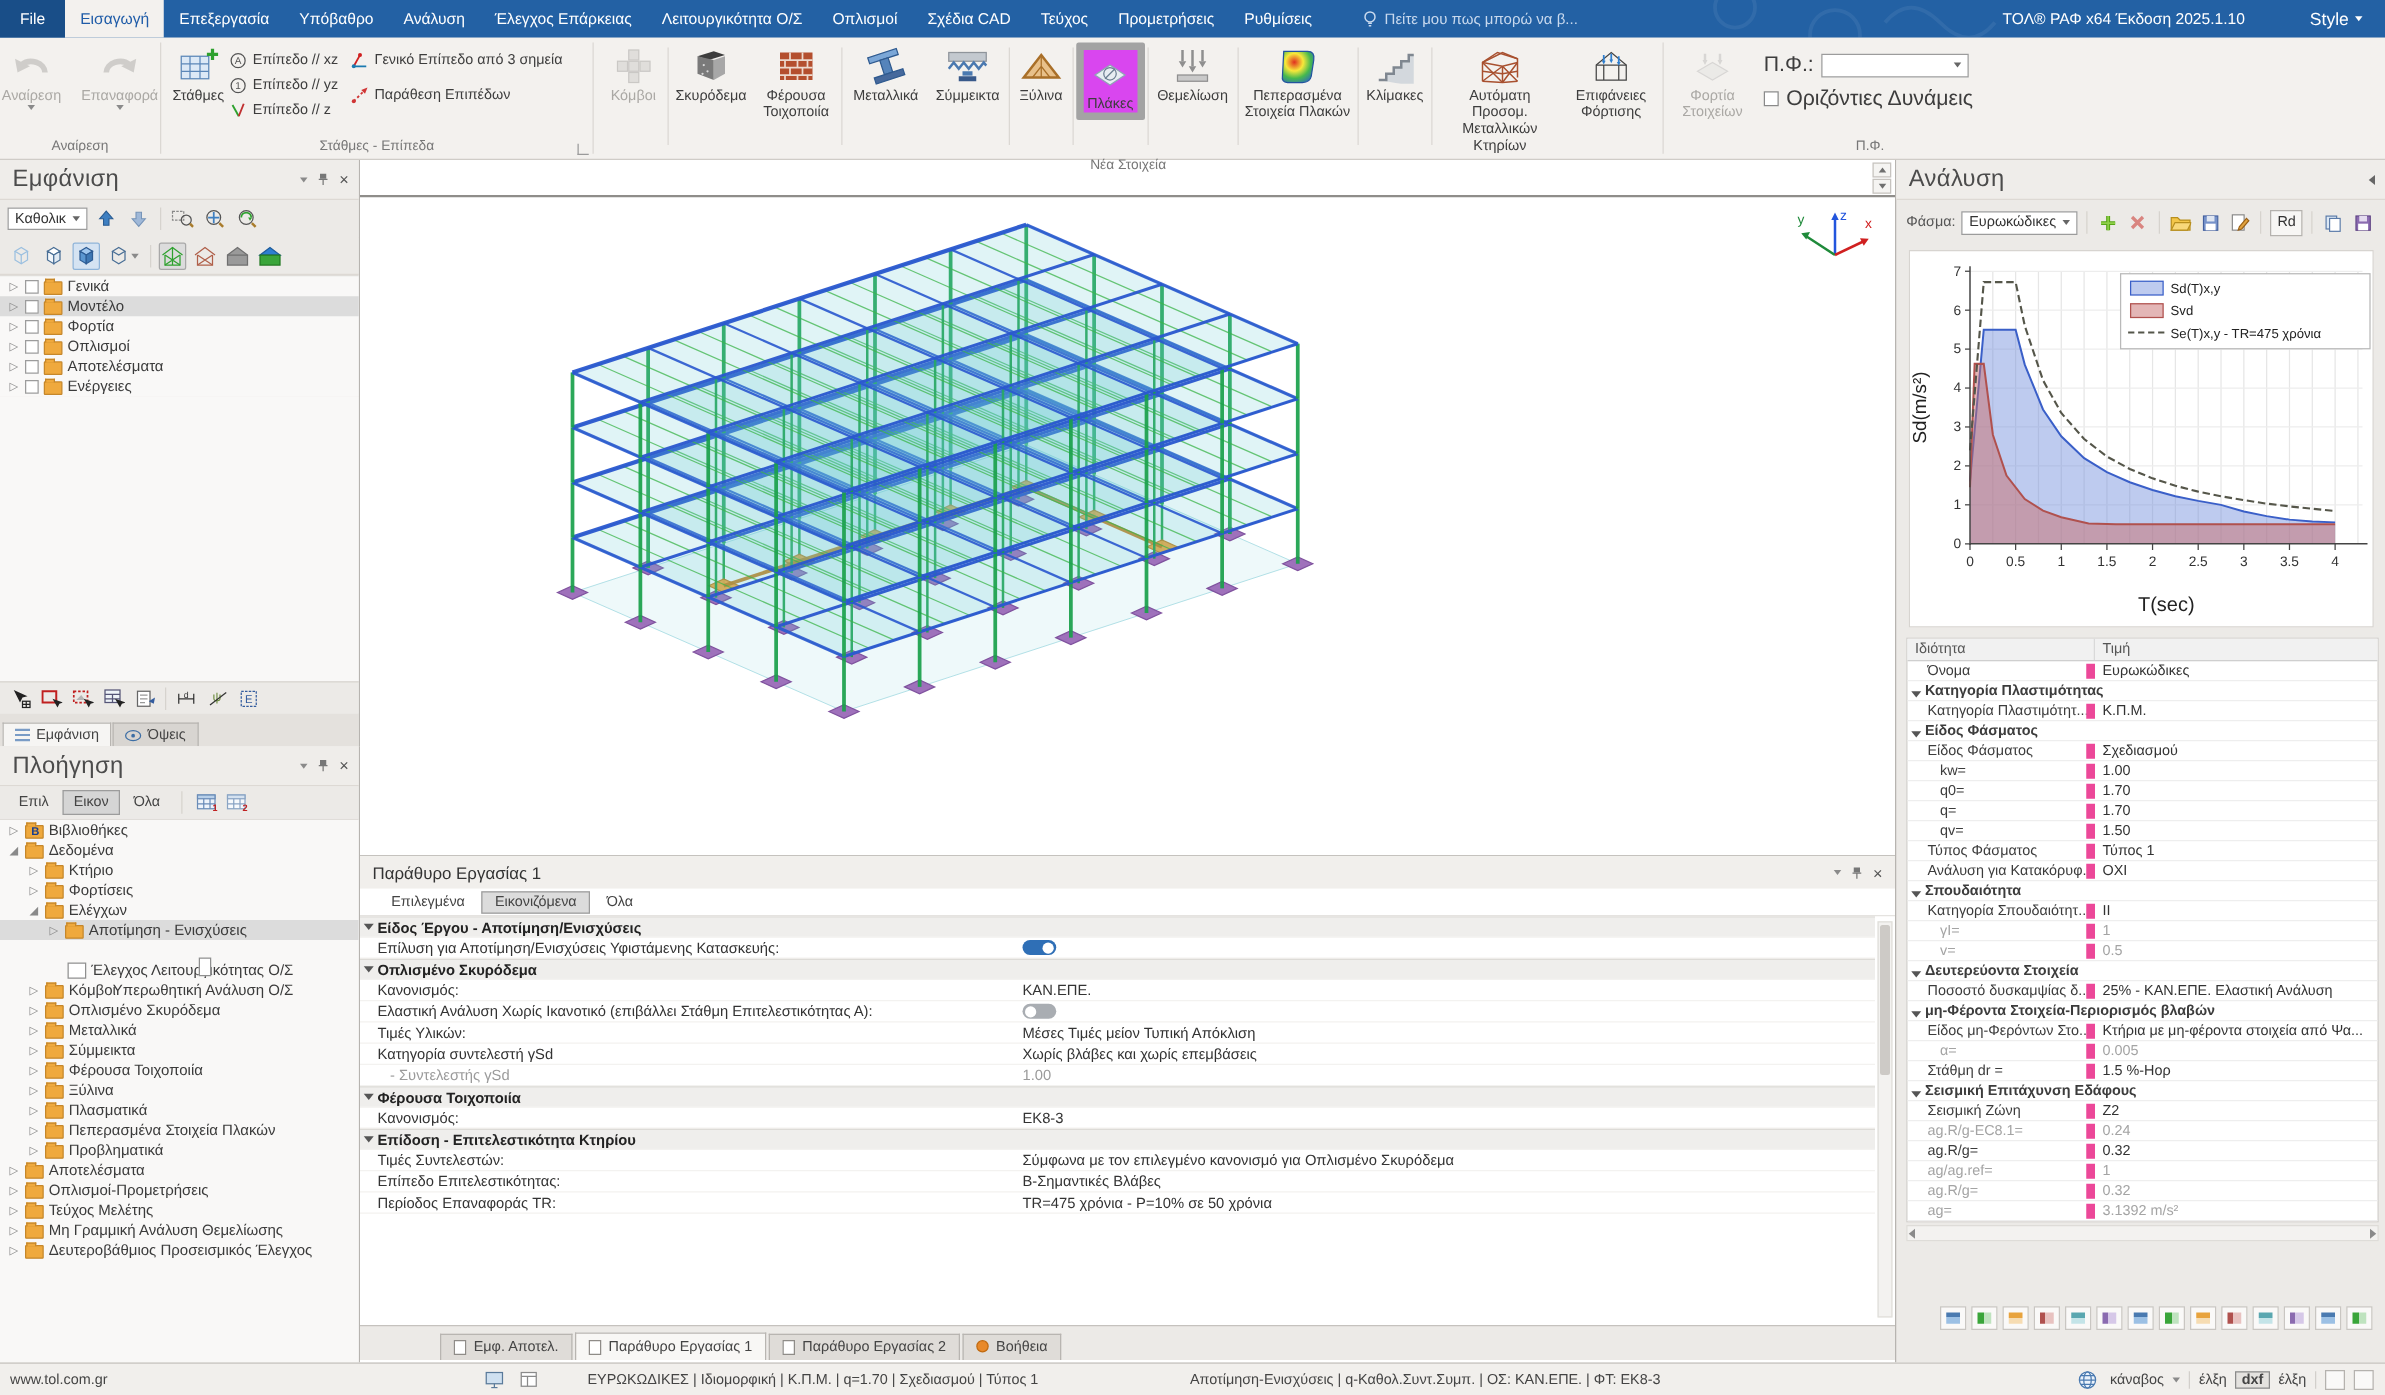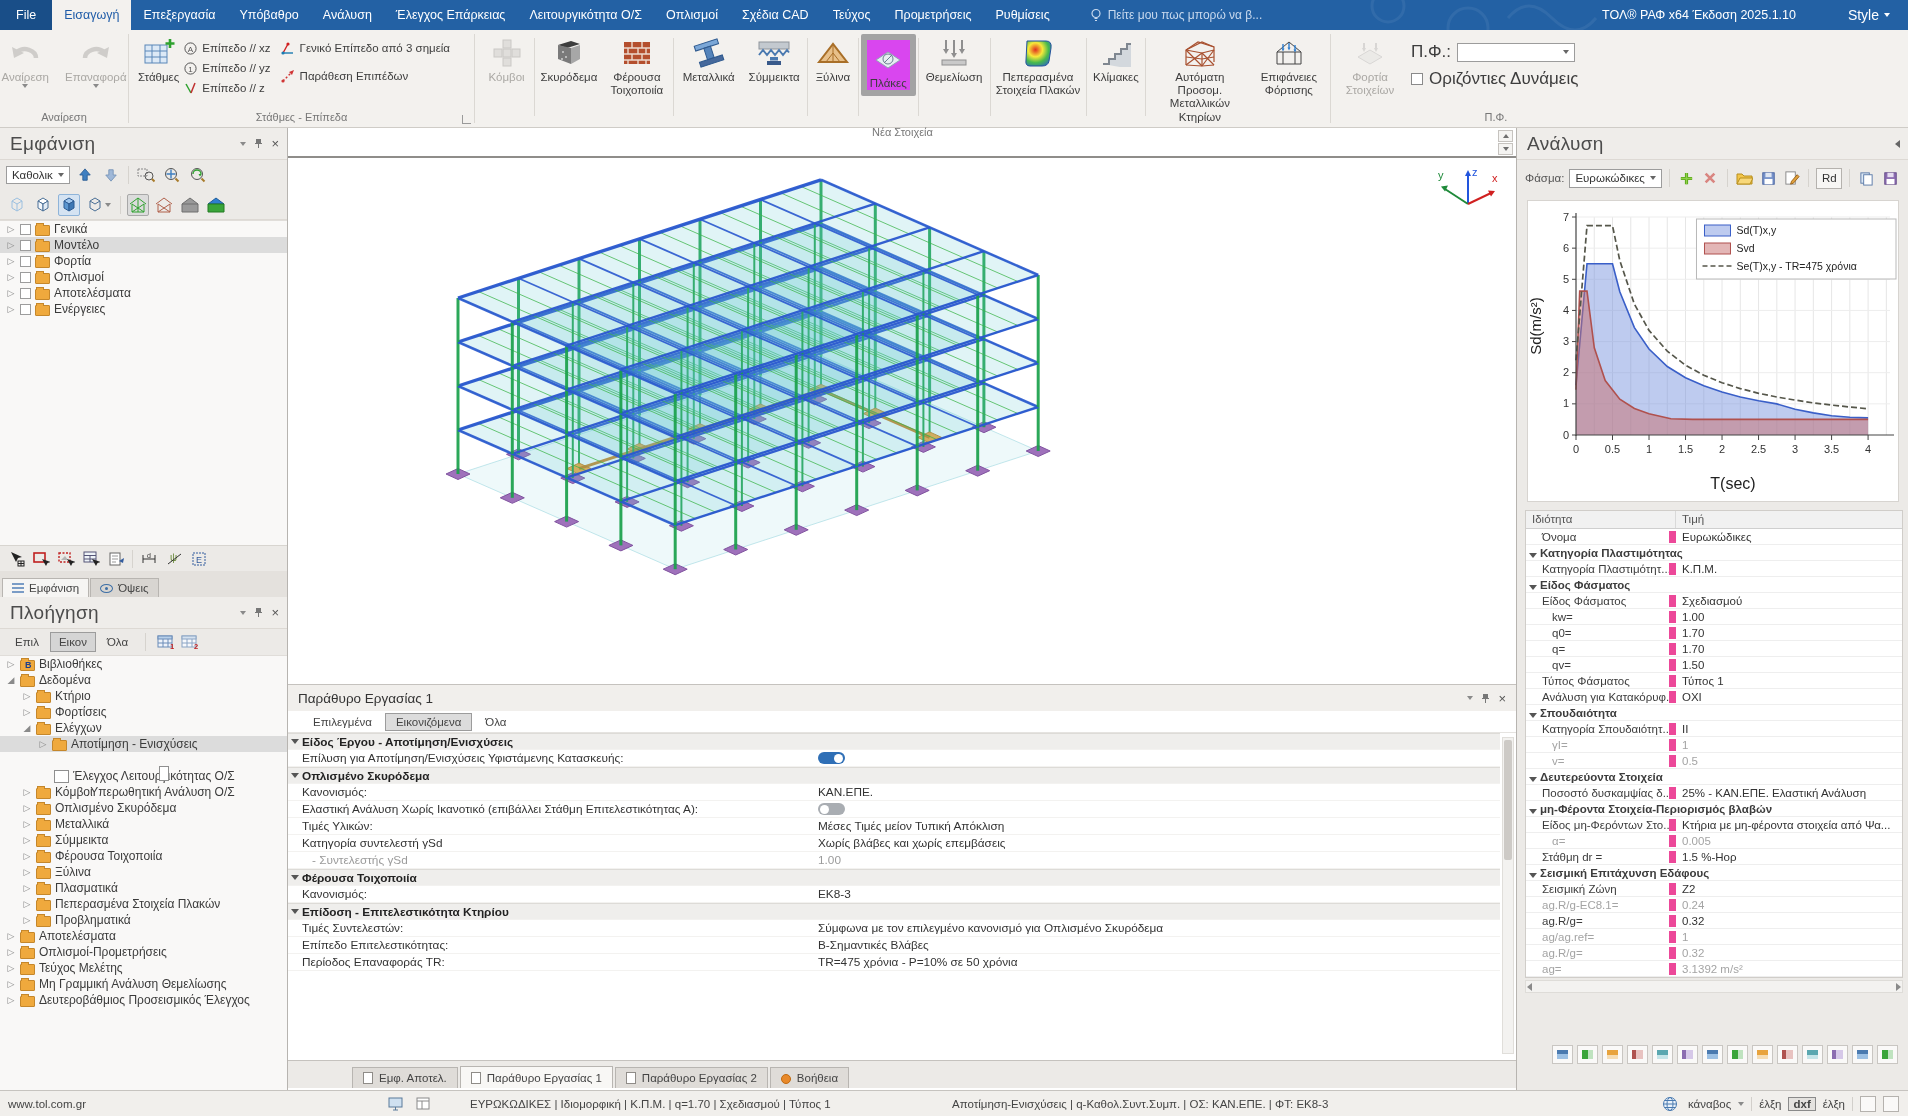--- a/index.html
+++ b/index.html
@@ -98,21 +98,21 @@
 .wrow.dim .wlabel{padding-left:10px}
 .toggle{display:none;width:27px;height:12px;border-radius:6px;background:#a9adb2;position:relative;margin-right:7px;cursor:pointer}
 .wrow.tgl .toggle{display:inline-block}
 .wrow.on .toggle{background:#2f6fb6}
 .toggle .knob{position:absolute;top:1.5px;left:2px;width:9px;height:9px;border-radius:50%;background:#fff}
 .wrow.on .toggle .knob{left:16px}
 .wwscroll{position:absolute;right:2px;top:52px;bottom:6px;width:12px;background:#f3f2f0;border:1px solid #e0deda}
 .wwthumb{position:absolute;left:1px;right:1px;top:2px;height:38%;background:#cdcac6;border-radius:2px}
 
 #bottomtabs{height:28px;background:#eceae7;border-top:1px solid #c5c2be;display:flex;align-items:flex-end;padding-left:64px;gap:2px}
-.btab{display:flex;align-items:flex-end;padding:4px 10px;font-size:11.5px;background:#dfdcd8;border:1px solid #b8b5b1;border-bottom:none;color:#444;cursor:pointer;white-space:nowrap}
+.btab{display:flex;align-items:flex-start;padding:4px 10px;font-size:11.5px;background:#dfdcd8;border:1px solid #b8b5b1;border-bottom:none;color:#444;cursor:pointer;white-space:nowrap}
 .btab.active{background:#f8f7f5;padding-top:5px}
 .pageico{width:10px;height:12px;background:#fff;border:1px solid #8f8c88;display:inline-block;margin-right:6px}
 .btab.help .pageico{background:#e8892a;border-color:#c06a10;border-radius:50%;height:10px}
 
 #rightcol{position:absolute;left:1516px;top:128px;width:392px;height:962px;background:#eceae7;border-left:1px solid #b7b4b0}
 .specbar{height:36px;display:flex;align-items:center;gap:5px;padding:0 8px}
 .speclabel{font-size:11.5px;color:#555}
 .sico{width:22px;height:22px;display:flex;align-items:center;justify-content:center;cursor:pointer;border-radius:2px}
 .rdbtn{min-width:26px;height:21px;border:1px solid #b5b2ae;background:#f7f6f4;font-size:11.5px;display:flex;align-items:center;justify-content:center;padding:0 4px;cursor:pointer}
 .chartbox{position:absolute;left:10px;top:72px;width:372px;height:302px;background:#fff;border:1px solid #d7d4d0}

